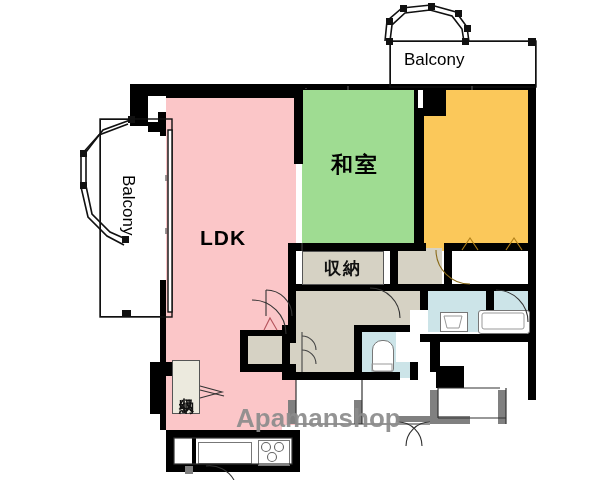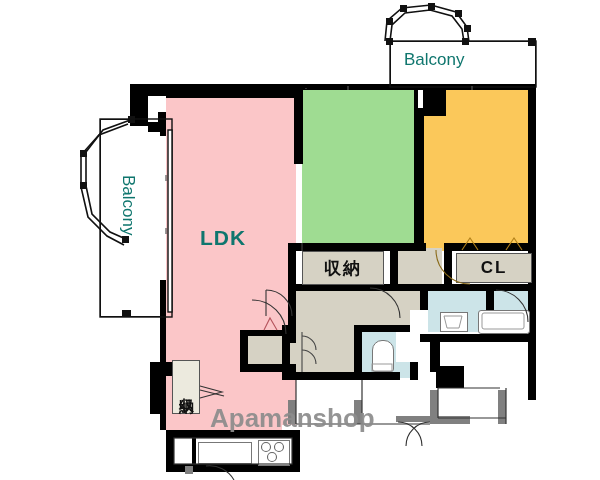--- a/index.html
+++ b/index.html
@@ -10,21 +10,21 @@
   
   .wall{background:#000000;}
   .wallgray{background:#808080;}
   .rail{background:#ffffff;border:1px solid #111;}
   .ldk{background:#fbc6c8;}
   .washitsu{background:#9fdc92;}
   .yoshitsu{background:#fbc85a;}
   .corr{background:#d6d2c4;}
   .bath{background:#cce4e8;}
   .white{background:#ffffff;}
-  .lbl{position:absolute;color:#0f766e;white-space:nowrap;}
+  .lbl{position:absolute;color:#000000;white-space:nowrap;}
   .lbl-ldk{font-size:21px;font-weight:bold;letter-spacing:1px;}
   .lbl-room{font-size:22px;font-weight:bold;letter-spacing:2px;}
   .lbl-balcony{font-size:17px;}
   .lbl-balcony-v{font-size:17px;writing-mode:vertical-rl;text-orientation:mixed;}
   .boxlbl{position:absolute;background:#d6d2c4;border:1px solid #555;
           display:flex;align-items:center;justify-content:center;
           font-size:17px;font-weight:bold;color:#111;letter-spacing:2px;}
   .boxlbl-v{position:absolute;background:#eceade;border:1px solid #555;
           display:flex;align-items:center;justify-content:center;
           font-size:15px;font-weight:bold;color:#111;
@@ -134,24 +134,24 @@
   <div class="abs white" style="left:396px;top:332px;width:24px;height:30px;"></div>
   <div class="abs white" style="left:410px;top:310px;width:18px;height:24px;"></div>
 
   <div class="fixture" style="left:198px;top:442px;width:52px;height:20px;"></div>
   <div class="fixture" style="left:258px;top:440px;width:30px;height:24px;"></div>
   <div class="fixture" style="left:440px;top:312px;width:26px;height:18px;"></div>
   <div class="fixture" style="left:478px;top:310px;width:50px;height:22px;border-radius:3px;"></div>
   <div class="fixture" style="left:372px;top:340px;width:20px;height:30px;border-radius:10px 10px 3px 3px;"></div>
 
   <div class="boxlbl" style="left:302px;top:251px;width:80px;height:32px;">収納</div>
-  <div class="boxlbl" style="left:456px;top:253px;width:74px;height:28px;">CL</div>
   <div class="boxlbl-v" style="left:172px;top:360px;width:26px;height:52px;">収納</div>
 
   <div class="lbl lbl-ldk" style="left:200px;top:226px;">LDK</div>
+  <div class="lbl lbl-room" style="left:331px;top:150px;">和室</div>
 
   <svg class="ov" viewBox="0 0 600 480">
     <g fill="none" stroke="#111" stroke-width="1.6">
 
       <path d="M133 119 L103 130 L86 152 L86 186 L92 214 L110 232 L128 240"></path>
       <path d="M128 124 L99 135 L81 155 L81 187 L88 217 L107 236 L124 245"></path>
 
       <path d="M390 41 L392 25 L405 13 L430 10 L452 16 L462 29 L464 42"></path>
       <path d="M385 41 L387 21 L402 8 L431 5 L456 12 L467 27 L469 42"></path>
     </g>
@@ -251,15 +251,15 @@
       <line x1="296" y1="380" x2="296" y2="424"></line>
       <line x1="296" y1="424" x2="430" y2="424"></line>
       <line x1="438" y1="388" x2="438" y2="418"></line>
       <line x1="438" y1="388" x2="500" y2="388"></line>
       <line x1="506" y1="388" x2="506" y2="424"></line>
       <line x1="438" y1="418" x2="506" y2="418"></line>
       <line x1="362" y1="380" x2="362" y2="424"></line>
     </g>
   </svg>
 
-  <div class="wm" style="left:210px;top:403px;">Apamanshop</div>
+  <div class="wm" style="left:236px;top:403px;">Apamanshop</div>
 
 </div>
 
 </body></html>

